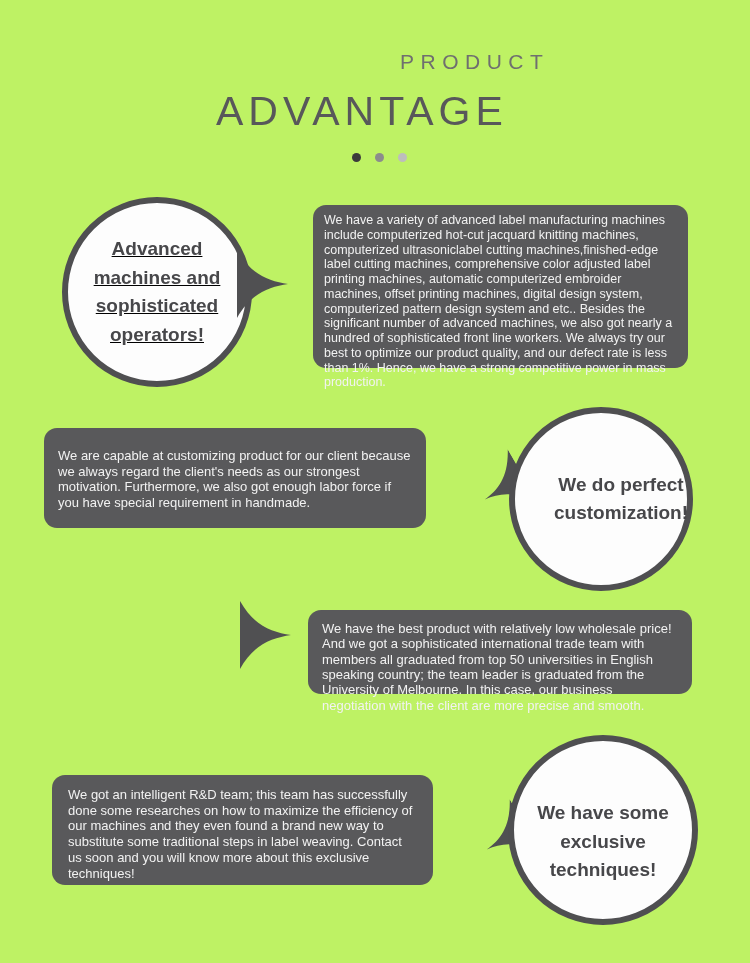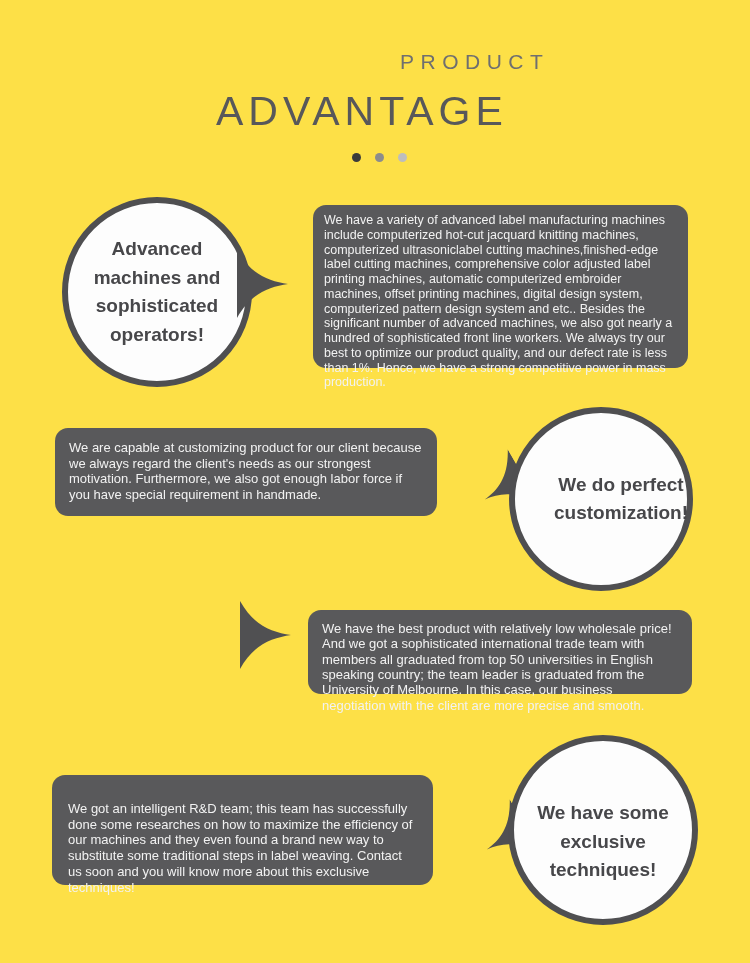--- a/index.html
+++ b/index.html
@@ -1,20 +1,20 @@
 <!DOCTYPE html>
 <html><head>
 <meta charset="utf-8">
 <style>
   html, body { margin: 0; padding: 0; background: #ffffff; }
   .stage {
     position: relative;
     width: 750px;
     height: 963px;
-    background: #fde047;
+    background: #bef264;
     margin: 0 auto;
     overflow: hidden;
     font-family: "Liberation Sans", sans-serif;
   }
   
   .subtitle {
     position: absolute;
     left: 400px; top: 50px;
     font-size: 21px;
     letter-spacing: 6.5px;
@@ -50,21 +50,21 @@
     align-items: center;
     justify-content: center;
     text-align: center;
   }
   .circle-text {
     font-weight: bold;
     font-size: 19px;
     color: #47474a;
     line-height: 1.5;
   }
-  .c1 { left: 62px;  top: 197px; width: 190px; height: 190px; }
+  .c1 { left: 62px;  top: 197px; width: 190px; height: 190px; text-decoration: underline; }
   .c2 { left: 509px; top: 407px; width: 184px; height: 184px; }
   .c3 { left: 63px;  top: 558px; width: 192px; height: 192px; }
   .c4 { left: 508px; top: 735px; width: 190px; height: 190px; }
   .c1 .circle-text { max-width: 152px; }
   .c2 .circle-text { max-width: 150px; margin-left: 40px; }
   .c3 .circle-text { max-width: 156px; }
   .c4 .circle-text { max-width: 136px; margin-top: 24px; }
 
   
   .tail { position: absolute; }
@@ -75,23 +75,23 @@
 
   
   .panel {
     position: absolute;
     box-sizing: border-box;
     background: #59595b;
     color: #f2f2f2;
     border-radius: 13px;
   }
   .p1 { left: 313px; top: 205px; width: 375px; height: 163px; padding: 8px 11px;  font-size: 12.5px; line-height: 1.18; }
-  .p2 { left: 55px;  top: 428px; width: 382px; height: 88px;  padding: 12px 14px; font-size: 13px;   line-height: 1.21; }
+  .p2 { left: 44px;  top: 428px; width: 382px; height: 100px;  padding: 20px 14px; font-size: 13px;   line-height: 1.21; }
   .p3 { left: 308px; top: 610px; width: 384px; height: 84px; padding: 11px 14px; font-size: 13px;   line-height: 1.18; }
-  .p4 { left: 52px;  top: 775px; width: 381px; height: 110px; padding: 26px 16px; font-size: 13px;   line-height: 1.21; }
+  .p4 { left: 52px;  top: 775px; width: 381px; height: 110px; padding: 12px 16px; font-size: 13px;   line-height: 1.21; }
 </style>
 </head>
 <body>
 
 <div class="stage">
 
   <div class="subtitle">PRODUCT</div>
   <div class="title">ADVANTAGE</div>
   <div class="dots">
     <span class="dot" style="background: rgb(59, 59, 59);"></span>

